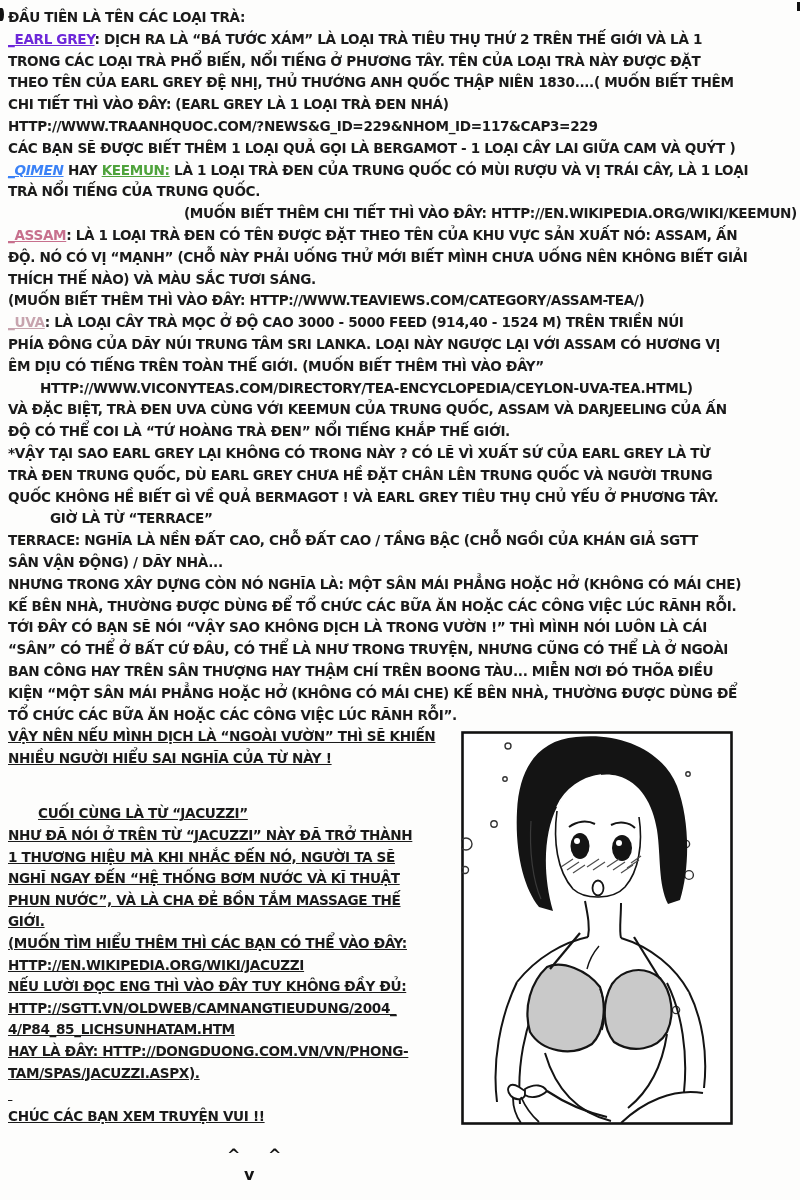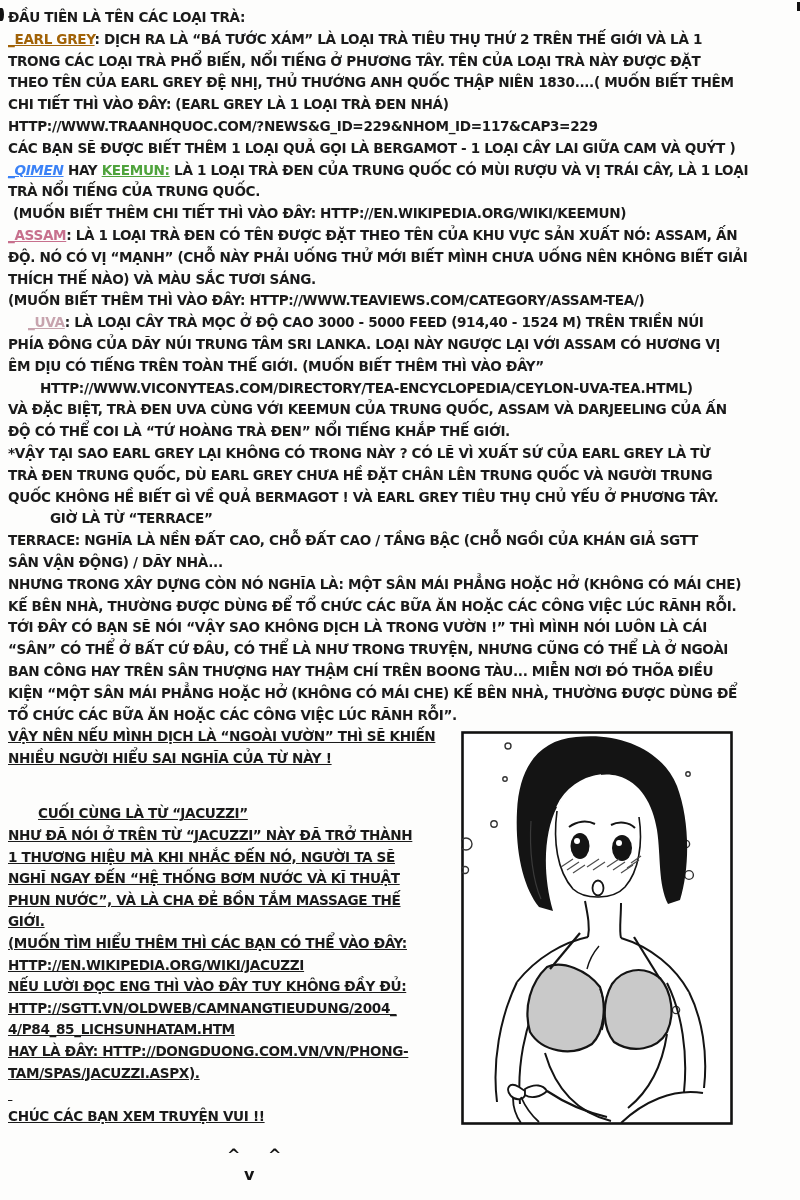--- a/index.html
+++ b/index.html
@@ -35,34 +35,34 @@
 </style>
 </head>
 <body>
 
 <div class="page">
   <div class="scan-artifact sa1"></div>
   <div class="scan-artifact sa2"></div>
 
   <div class="section-a">
       <div class="line"><span>ĐẦU TIÊN LÀ TÊN CÁC LOẠI TRÀ:</span></div>
-      <div class="line"><span style="color: #a16207; text-decoration: underline;">_EARL GREY</span><span>: DỊCH RA LÀ “BÁ TƯỚC XÁM” LÀ LOẠI TRÀ TIÊU THỤ THỨ 2 TRÊN THẾ GIỚI VÀ LÀ 1</span></div>
+      <div class="line"><span style="color: #6d28d9; text-decoration: underline;">_EARL GREY</span><span>: DỊCH RA LÀ “BÁ TƯỚC XÁM” LÀ LOẠI TRÀ TIÊU THỤ THỨ 2 TRÊN THẾ GIỚI VÀ LÀ 1</span></div>
       <div class="line"><span>TRONG CÁC LOẠI TRÀ PHỔ BIẾN, NỔI TIẾNG Ở PHƯƠNG TÂY. TÊN CỦA LOẠI TRÀ NÀY ĐƯỢC ĐẶT</span></div>
       <div class="line"><span>THEO TÊN CỦA EARL GREY ĐỆ NHỊ, THỦ THƯỚNG ANH QUỐC THẬP NIÊN 1830....( MUỐN BIẾT THÊM</span></div>
       <div class="line"><span>CHI TIẾT THÌ VÀO ĐÂY: (EARL GREY LÀ 1 LOẠI TRÀ ĐEN NHÁ)</span></div>
       <div class="line"><span>HTTP://WWW.TRAANHQUOC.COM/?NEWS&amp;G_ID=229&amp;NHOM_ID=117&amp;CAP3=229</span></div>
       <div class="line"><span>CÁC BẠN SẼ ĐƯỢC BIẾT THÊM 1 LOẠI QUẢ GỌI LÀ BERGAMOT - 1 LOẠI CÂY LAI GIỮA CAM VÀ QUÝT )</span></div>
       <div class="line"><span style="color: #3b82f6; text-decoration: underline; font-style: italic;">_QIMEN</span><span> HAY </span><span style="color: rgb(79, 163, 60); text-decoration: underline;">KEEMUN:</span><span> LÀ 1 LOẠI TRÀ ĐEN CỦA TRUNG QUỐC CÓ MÙI RƯỢU VÀ VỊ TRÁI CÂY, LÀ 1 LOẠI</span></div>
       <div class="line"><span>TRÀ NỔI TIẾNG CỦA TRUNG QUỐC.</span></div>
-      <div class="line" style="padding-left: 5px;"><span>(MUỐN BIẾT THÊM CHI TIẾT THÌ VÀO ĐÂY: HTTP://EN.WIKIPEDIA.ORG/WIKI/KEEMUN)</span></div>
+      <div class="line" style="padding-left: 5px; text-align: right;"><span>(MUỐN BIẾT THÊM CHI TIẾT THÌ VÀO ĐÂY: HTTP://EN.WIKIPEDIA.ORG/WIKI/KEEMUN)</span></div>
       <div class="line"><span style="color: rgb(199, 112, 141); text-decoration: underline;">_ASSAM</span><span>: LÀ 1 LOẠI TRÀ ĐEN CÓ TÊN ĐƯỢC ĐẶT THEO TÊN CỦA KHU VỰC SẢN XUẤT NÓ: ASSAM, ẤN</span></div>
       <div class="line"><span>ĐỘ. NÓ CÓ VỊ “MẠNH” (CHỖ NÀY PHẢI UỐNG THỬ MỚI BIẾT MÌNH CHƯA UỐNG NÊN KHÔNG BIẾT GIẢI</span></div>
       <div class="line"><span>THÍCH THẾ NÀO) VÀ MÀU SẮC TƯƠI SÁNG.</span></div>
       <div class="line"><span>(MUỐN BIẾT THÊM THÌ VÀO ĐÂY: HTTP://WWW.TEAVIEWS.COM/CATEGORY/ASSAM-TEA/)</span></div>
-      <div class="line"><span style="color: rgb(199, 164, 174); text-decoration: underline; margin-left: 20px;">_UVA</span><span>: LÀ LOẠI CÂY TRÀ MỌC Ở ĐỘ CAO 3000 - 5000 FEED (914,40 - 1524 M) TRÊN TRIỀN NÚI</span></div>
+      <div class="line"><span style="color: rgb(199, 164, 174); text-decoration: underline;">_UVA</span><span>: LÀ LOẠI CÂY TRÀ MỌC Ở ĐỘ CAO 3000 - 5000 FEED (914,40 - 1524 M) TRÊN TRIỀN NÚI</span></div>
       <div class="line"><span>PHÍA ĐÔNG CỦA DÃY NÚI TRUNG TÂM SRI LANKA. LOẠI NÀY NGƯỢC LẠI VỚI ASSAM CÓ HƯƠNG VỊ</span></div>
       <div class="line"><span>ÊM DỊU CÓ TIẾNG TRÊN TOÀN THẾ GIỚI. (MUỐN BIẾT THÊM THÌ VÀO ĐÂY”</span></div>
       <div class="line" style="padding-left: 32px;"><span>HTTP://WWW.VICONYTEAS.COM/DIRECTORY/TEA-ENCYCLOPEDIA/CEYLON-UVA-TEA.HTML)</span></div>
       <div class="line"><span>VÀ ĐẶC BIỆT, TRÀ ĐEN UVA CÙNG VỚI KEEMUN CỦA TRUNG QUỐC, ASSAM VÀ DARJEELING CỦA ẤN</span></div>
       <div class="line"><span>ĐỘ CÓ THỂ COI LÀ “TỨ HOÀNG TRÀ ĐEN” NỔI TIẾNG KHẮP THẾ GIỚI.</span></div>
       <div class="line"><span>*VẬY TẠI SAO EARL GREY LẠI KHÔNG CÓ TRONG NÀY ? CÓ LẼ VÌ XUẤT SỨ CỦA EARL GREY LÀ TỪ</span></div>
       <div class="line"><span>TRÀ ĐEN TRUNG QUỐC, DÙ EARL GREY CHƯA HỀ ĐẶT CHÂN LÊN TRUNG QUỐC VÀ NGƯỜI TRUNG</span></div>
       <div class="line"><span>QUỐC KHÔNG HỀ BIẾT GÌ VỀ QUẢ BERMAGOT ! VÀ EARL GREY TIÊU THỤ CHỦ YẾU Ở PHƯƠNG TÂY.</span></div>
       <div class="line" style="padding-left: 42px;"><span>GIỜ LÀ TỪ “TERRACE”</span></div>
       <div class="line"><span>TERRACE: NGHĨA LÀ NỀN ĐẤT CAO, CHỖ ĐẤT CAO / TẦNG BẬC (CHỖ NGỒI CỦA KHÁN GIẢ SGTT</span></div>

